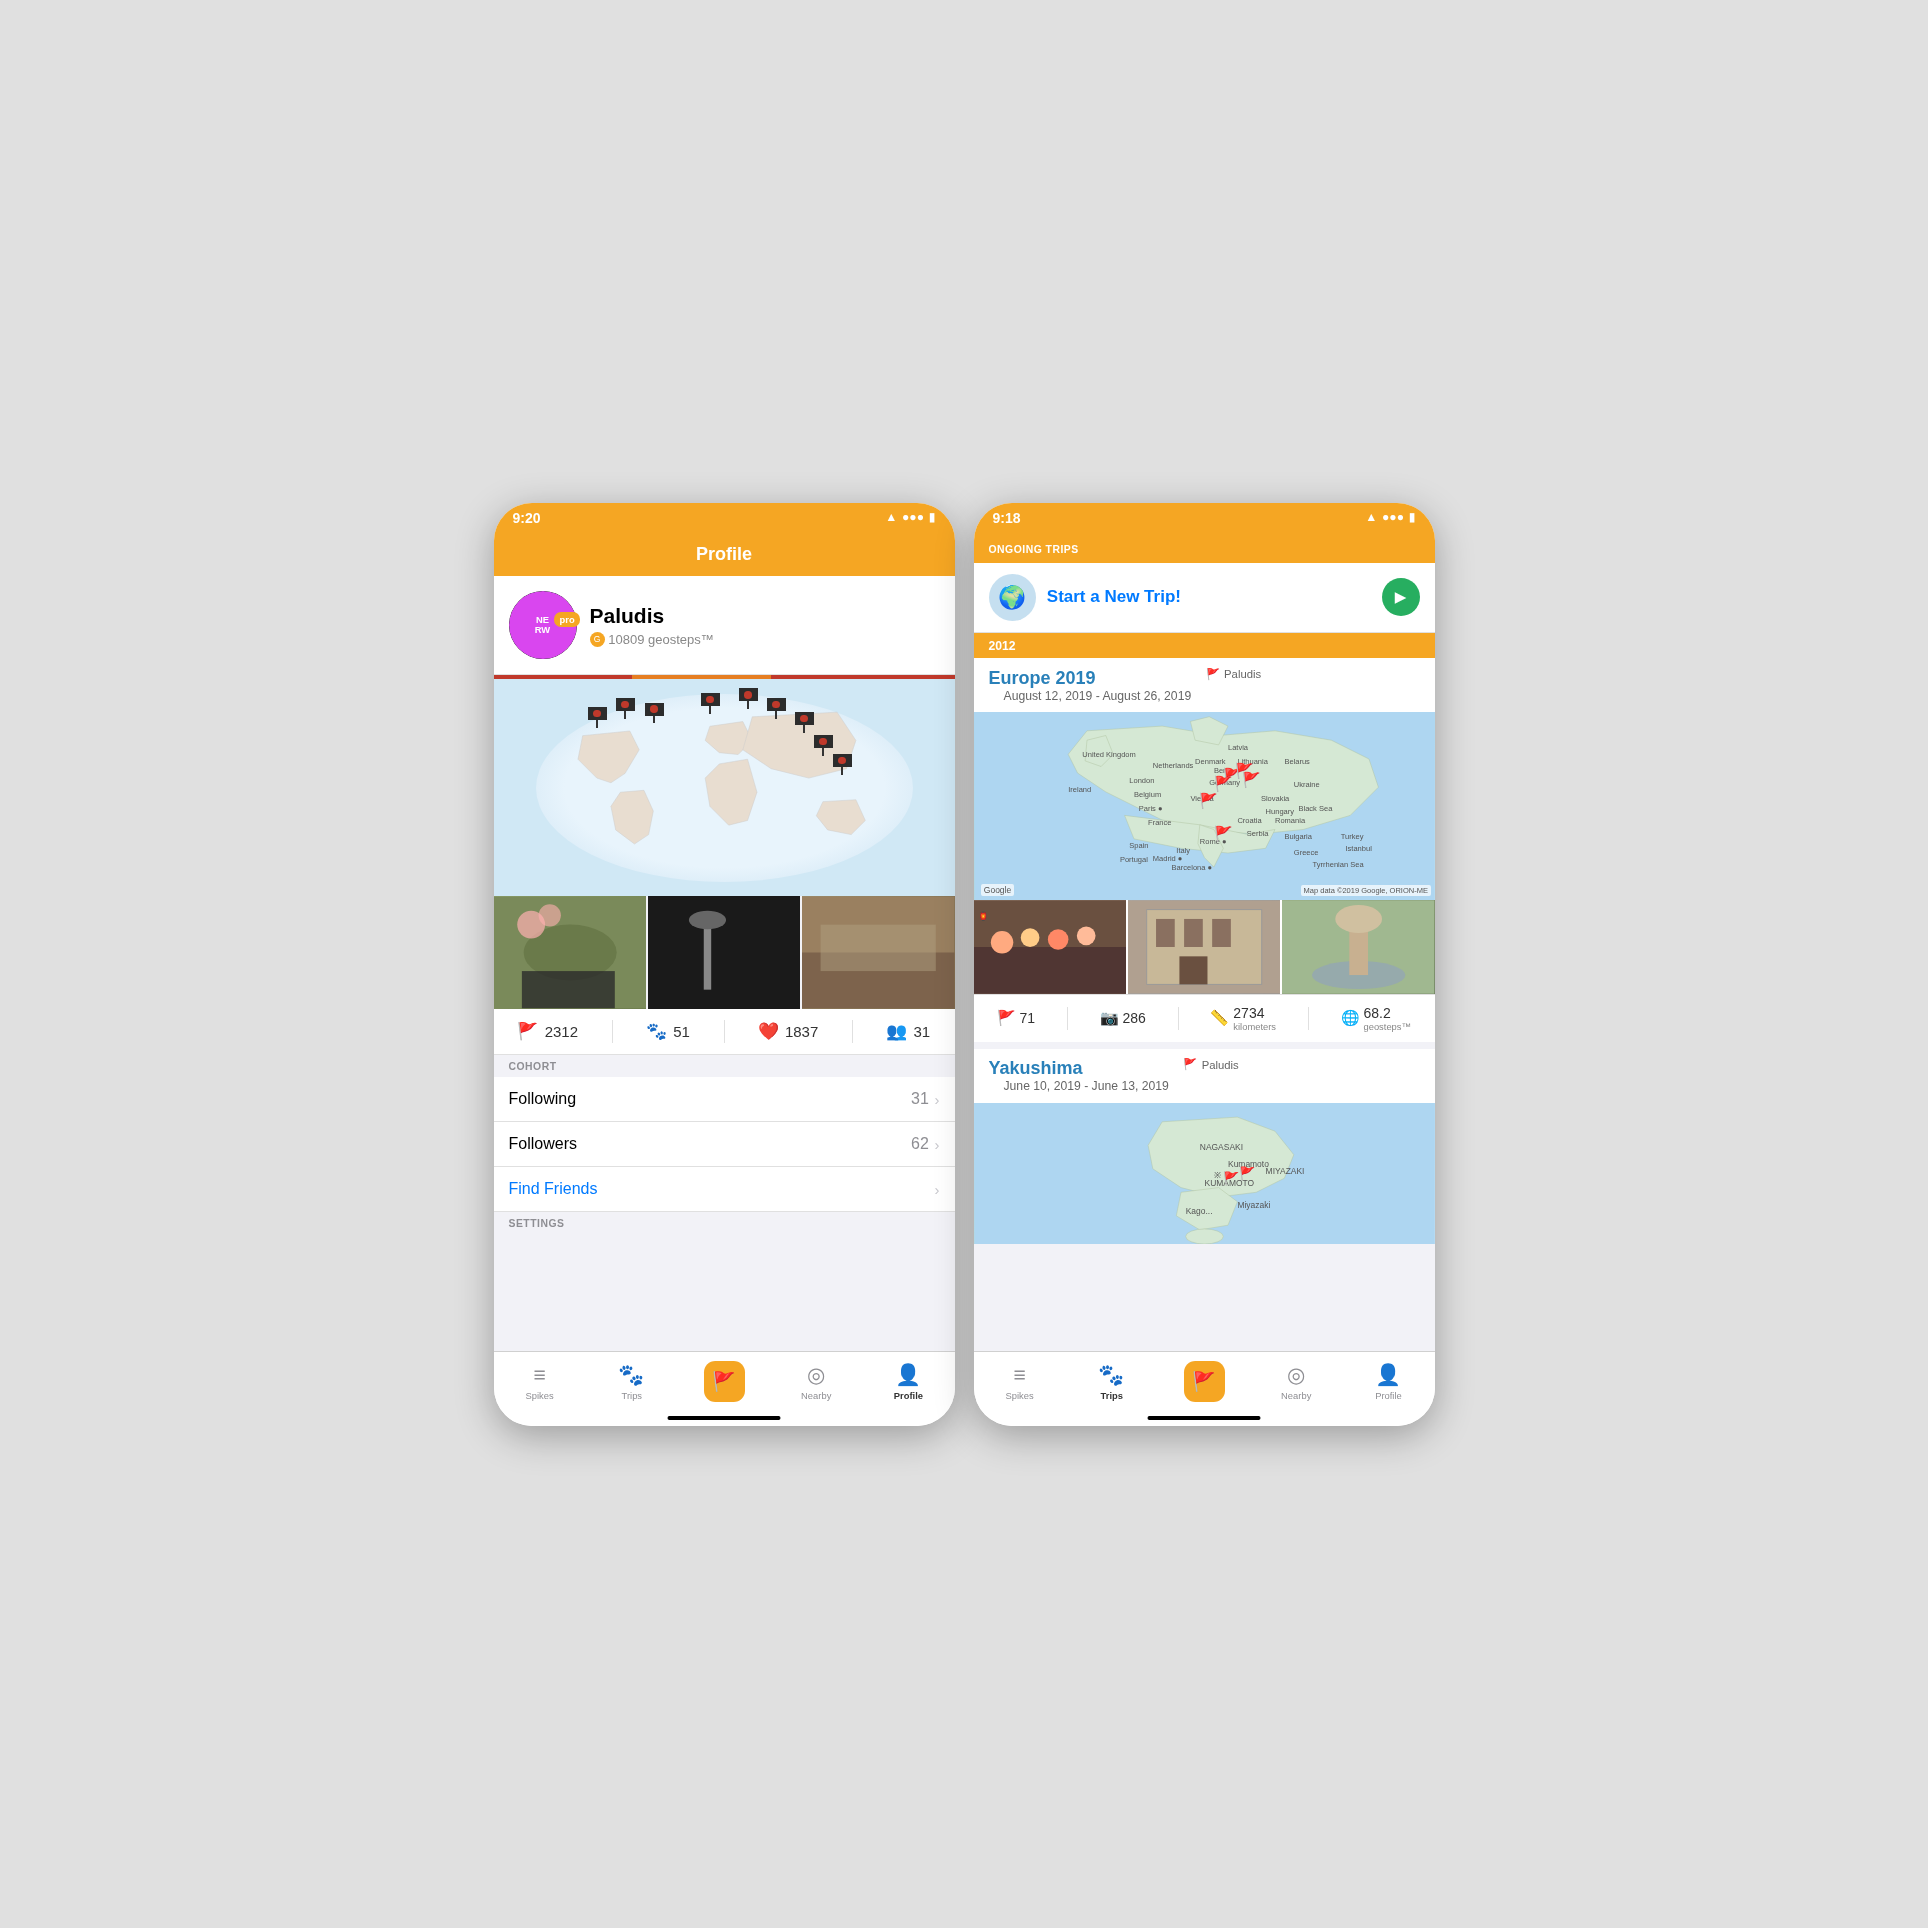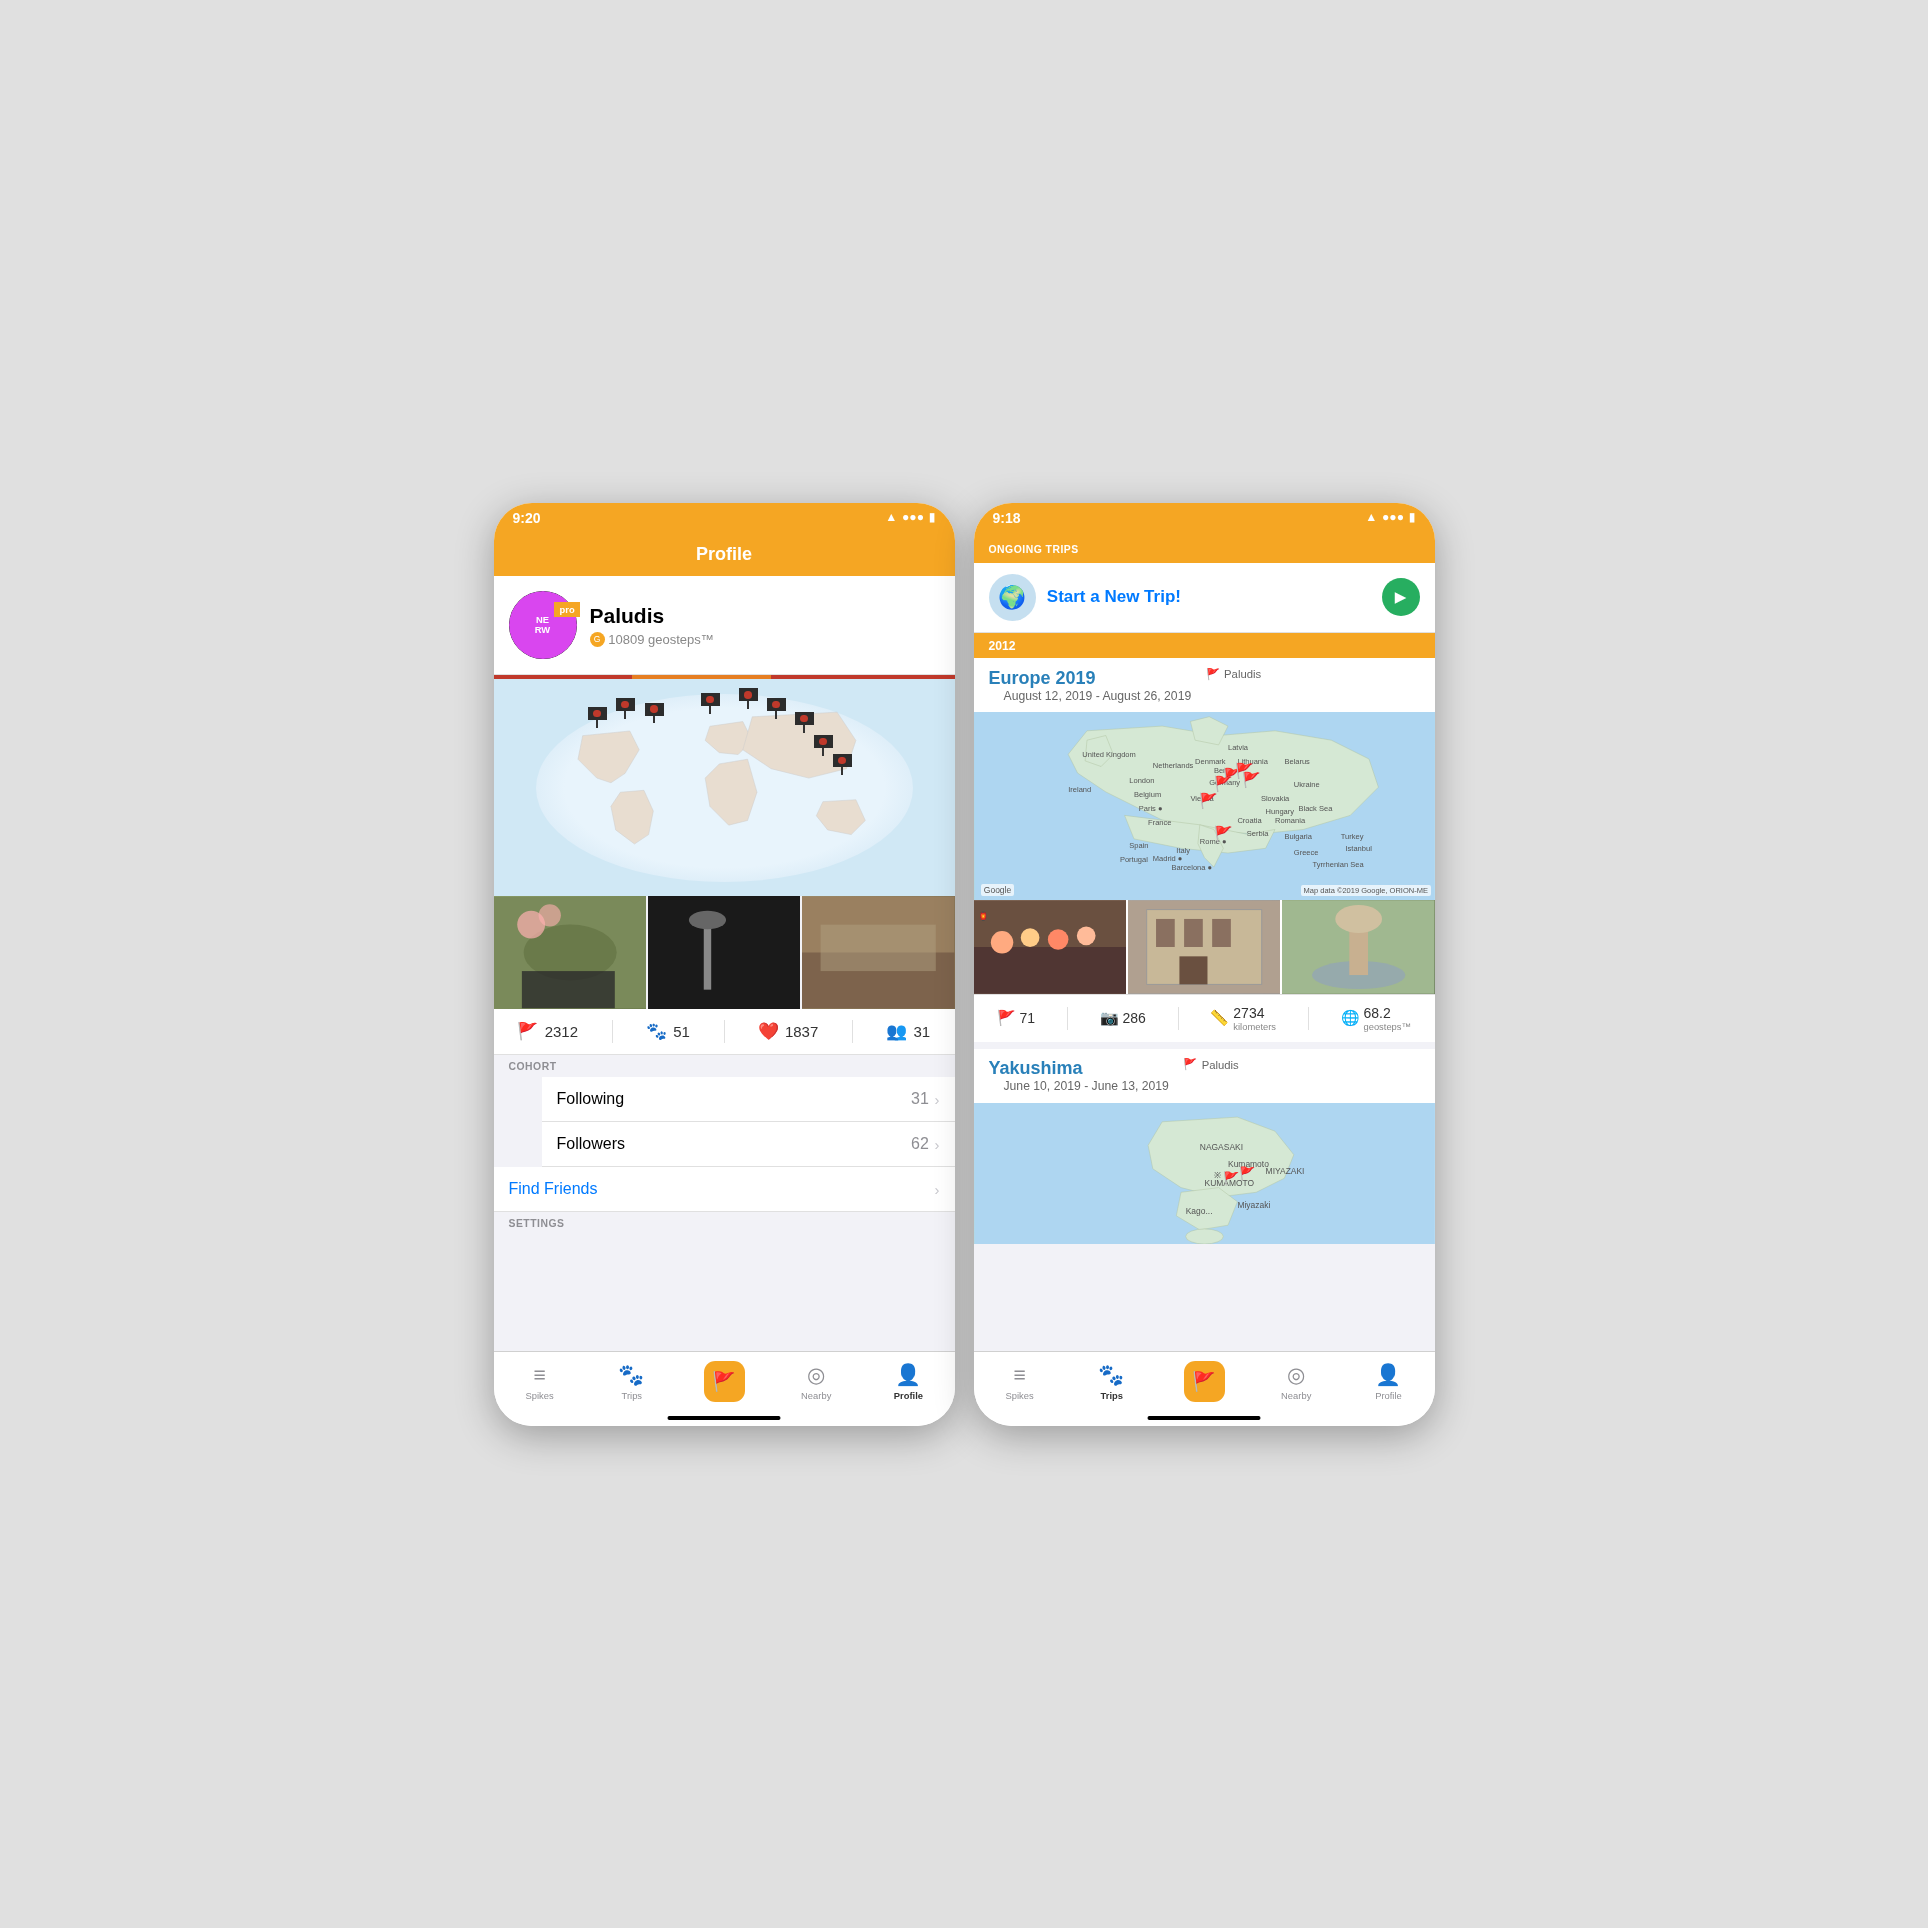--- a/index.html
+++ b/index.html
@@ -84,23 +84,23 @@
       justify-content: center;
       overflow: hidden;
       position: relative;
     }
     .pro-badge {
       background: #f5a623;
       color: #fff;
       font-size: 9.4px;
       font-weight: 700;
       padding: 1.9px 5.6px;
-      border-radius: 0;
+      border-radius: 7px;
       position: absolute;
-      top: 11px;
+      top: 21px;
       right: -3.8px;
     }
     .profile-info { flex: 1; }
     .profile-name {
       font-size: 21px;
       font-weight: 600;
       color: #000;
     }
     .profile-geosteps {
       font-size: 13px;
@@ -203,21 +203,20 @@
       color: #8e8e93;
       letter-spacing: 0.5px;
     }
     .list-item {
       background: #fff;
       display: flex;
       align-items: center;
       justify-content: space-between;
       padding: 13px 15px;
       border-bottom: 0.9px solid #e0e0e0;
-      margin-left: 48px;
     }
     .list-item-label {
       font-size: 16px;
       color: #000;
     }
     .list-item-right {
       display: flex;
       align-items: center;
       gap: 5.6px;
     }

